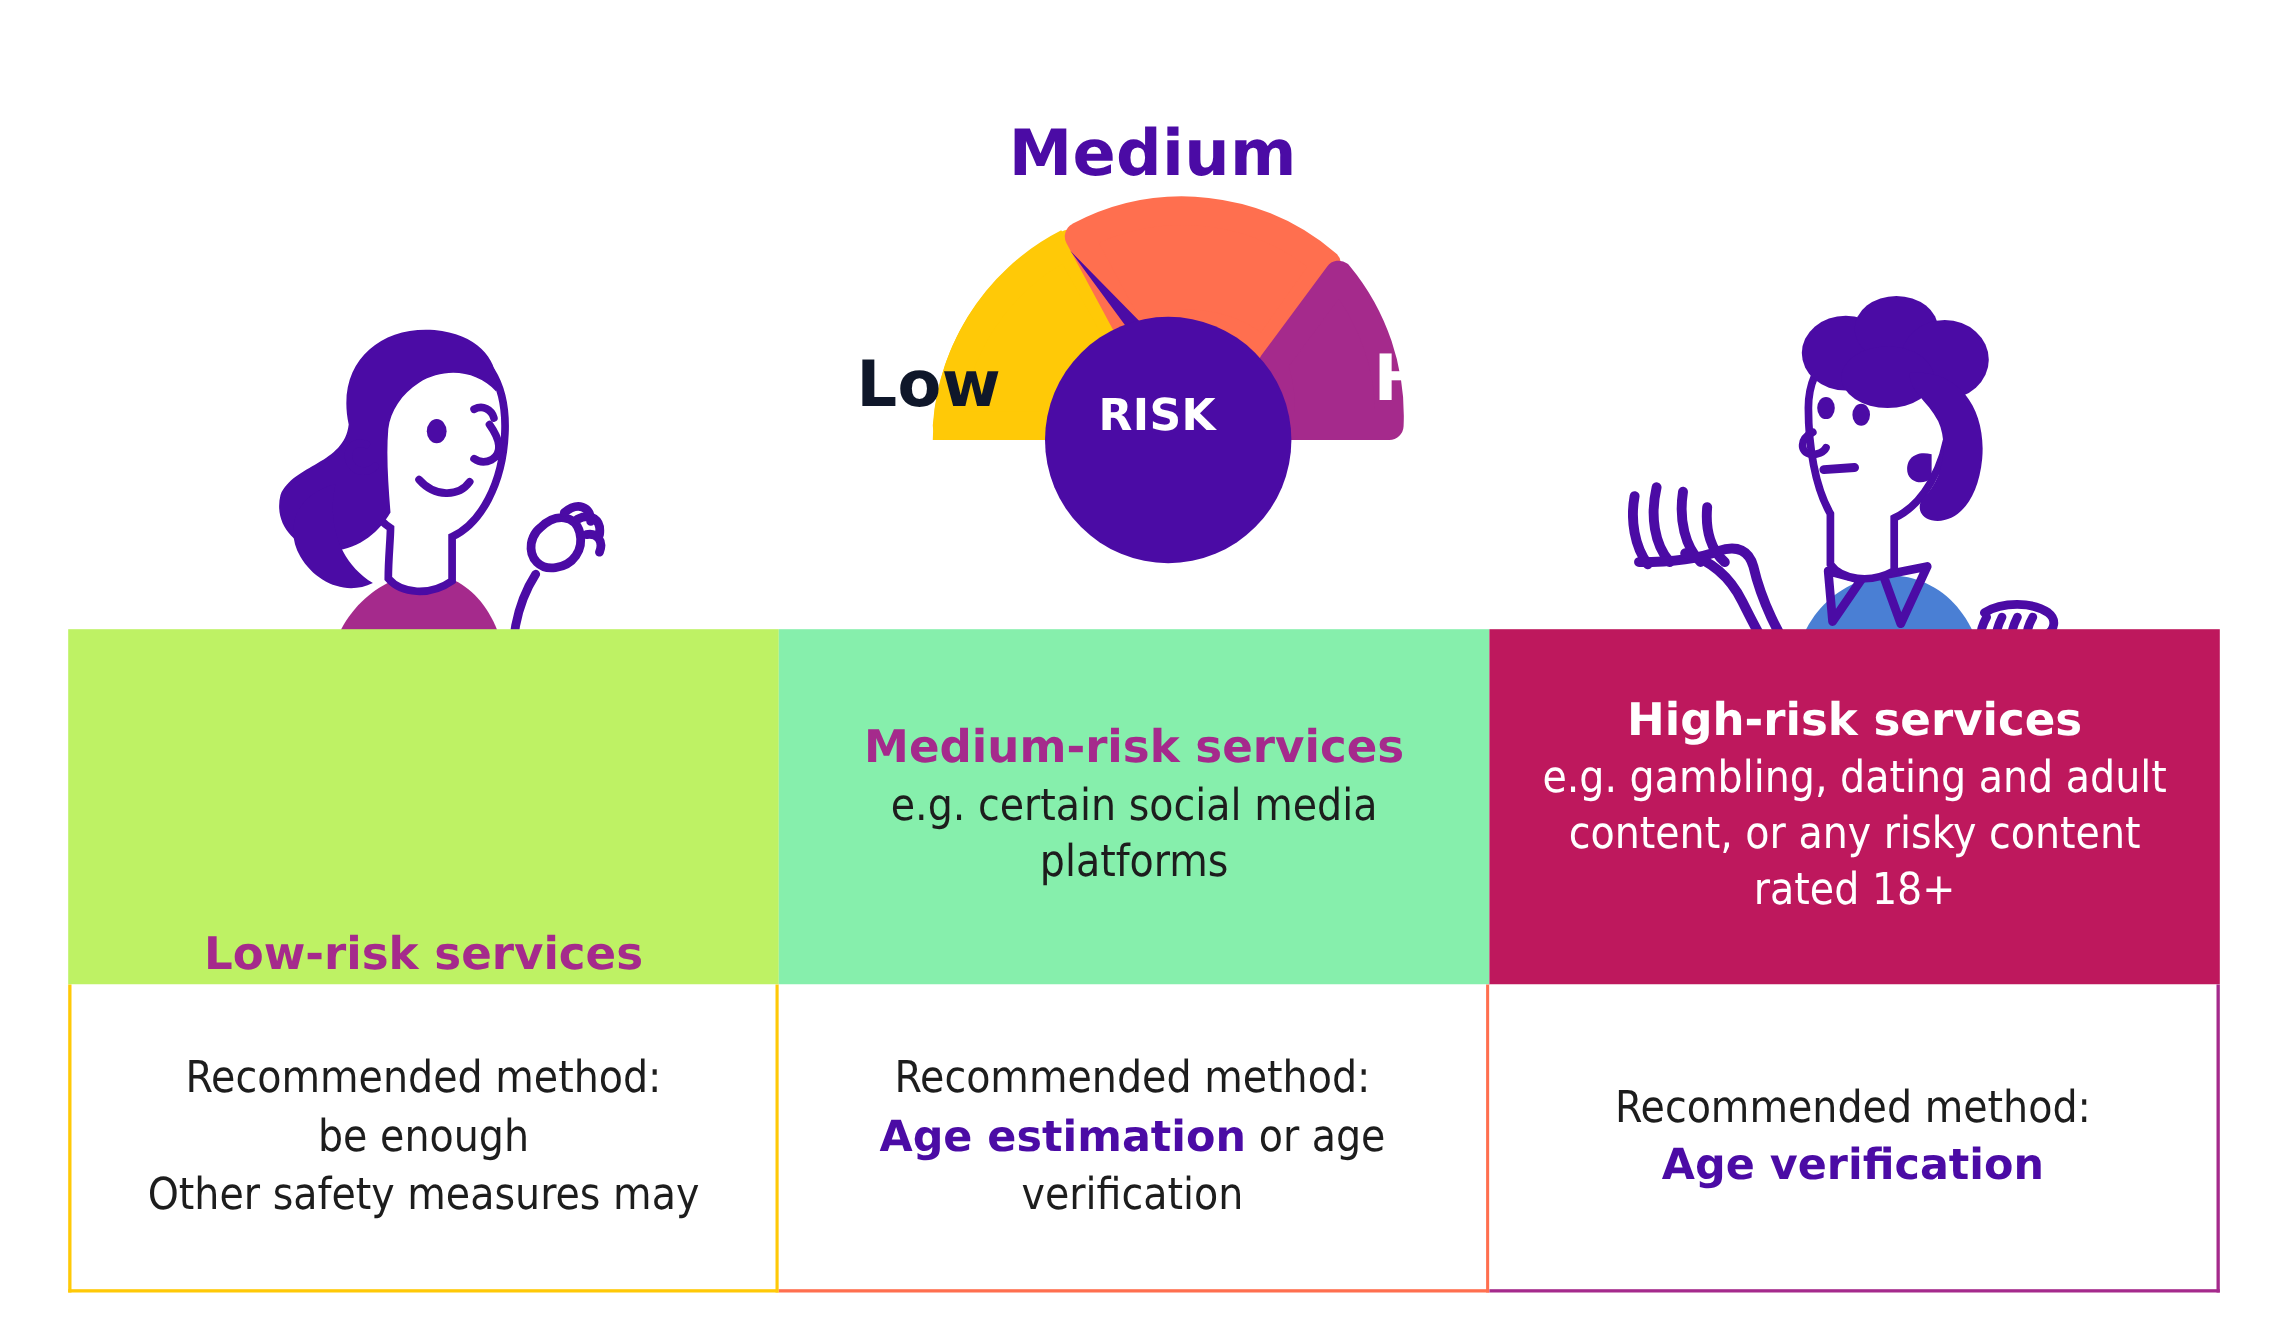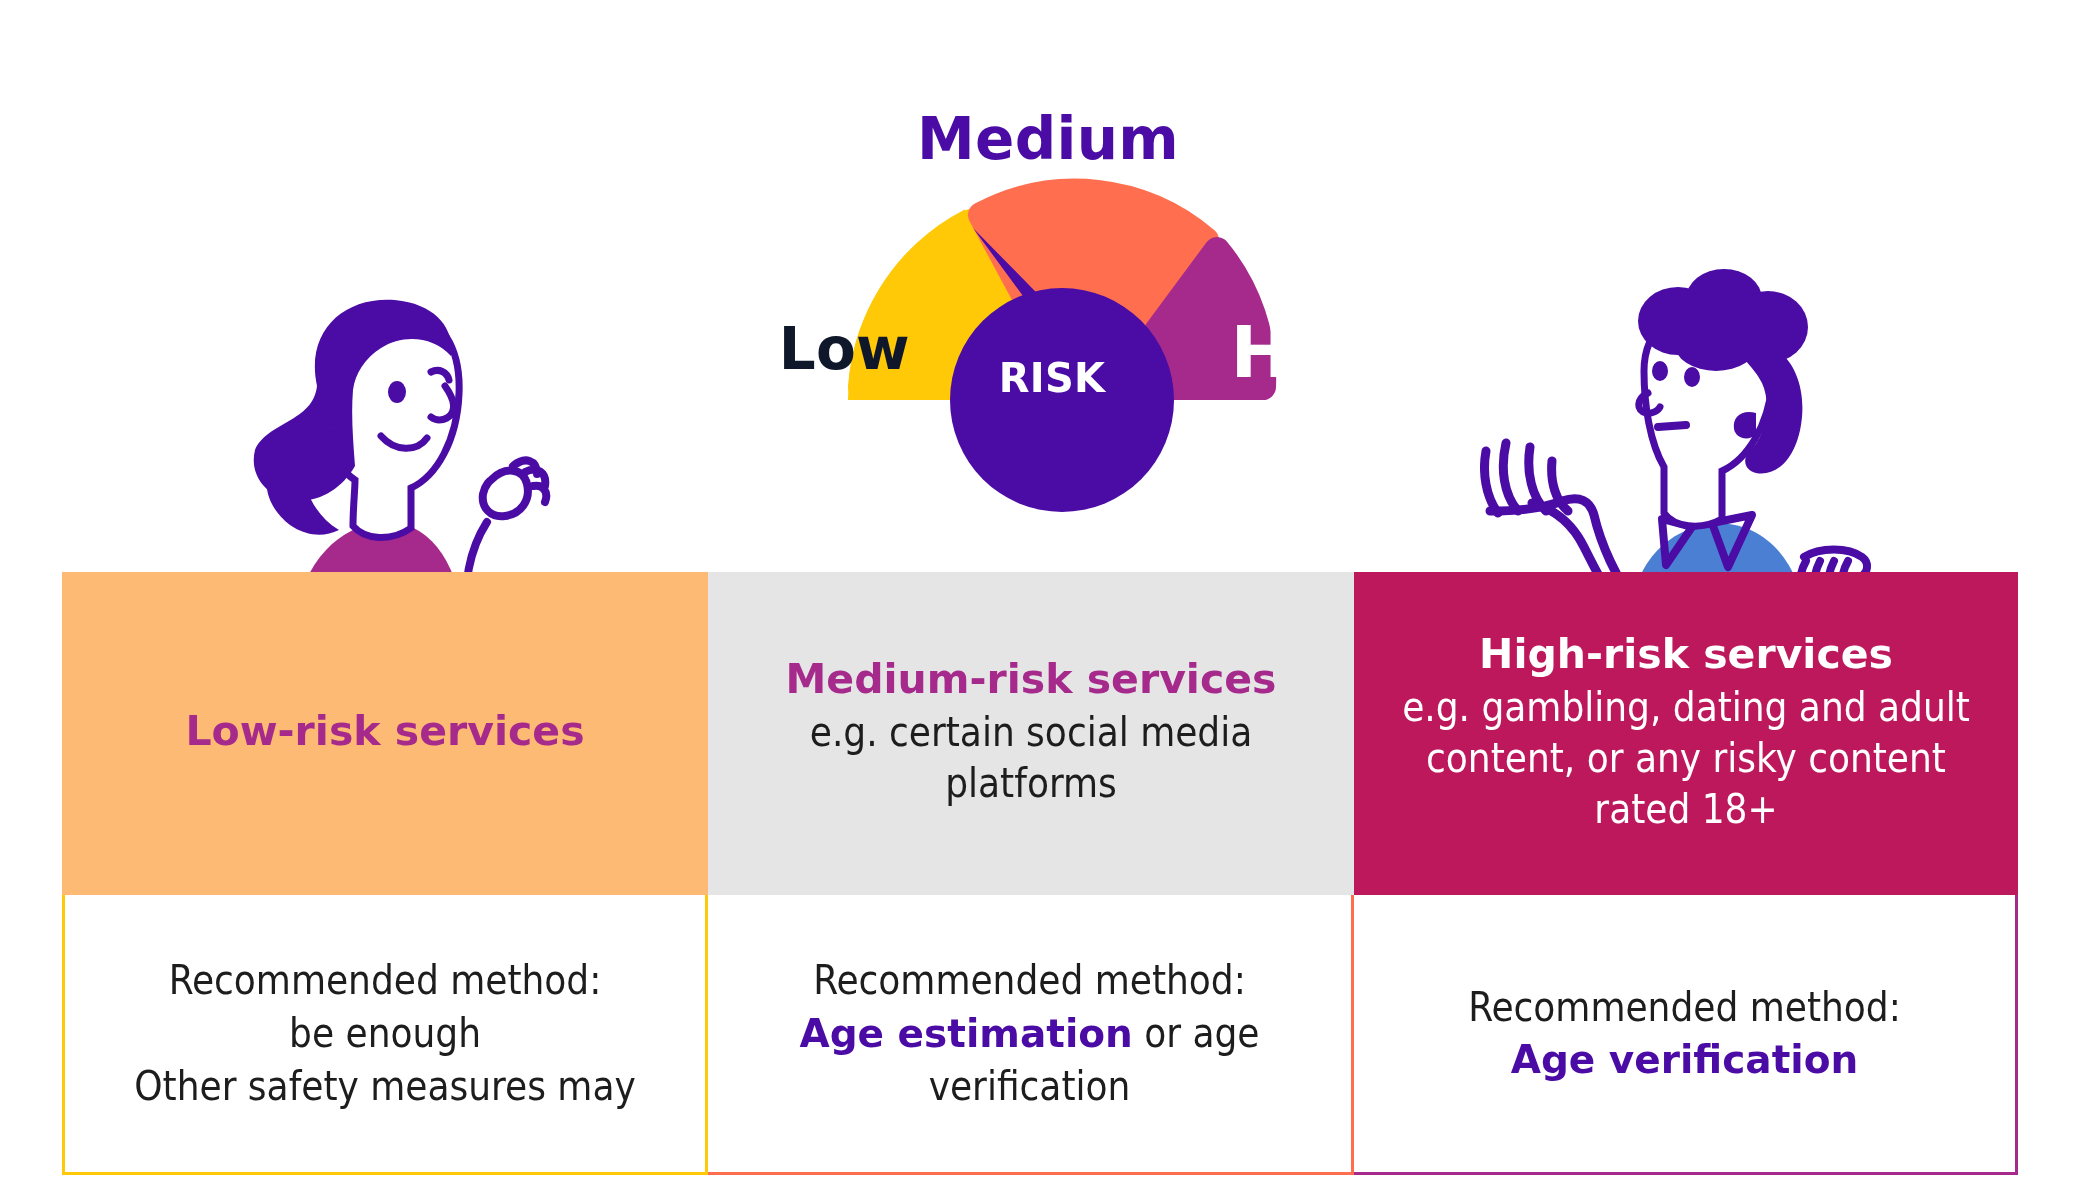--- a/index.html
+++ b/index.html
@@ -13,21 +13,21 @@
 
   
   #gauge{position:absolute;left:660px;top:0px;width:810px;height:540px;}
   #gauge svg{display:block;}
   .gauge-label{
     position:absolute;font-weight:bold;letter-spacing:.3px;
     font-family:"DejaVu Sans","Liberation Sans",sans-serif;
   }
   #label-low{left:70px;top:315px;width:180px;text-align:right;font-size:58px;color:#0f172a;}
   #label-medium{left:223px;top:105px;width:330px;text-align:center;font-size:58px;color:#4B0BA5;}
-  #label-high{left:570px;top:310px;width:190px;text-align:center;font-size:72px;color:#ffffff;}
+  #label-high{left:570px;top:310px;width:190px;text-align:center;font-size:58px;color:#ffffff;}
   #label-risk{left:292px;top:355px;width:200px;text-align:center;font-size:40px;color:#ffffff;}
 
   
   #char-left{position:absolute;left:205px;top:290px;width:360px;height:330px;}
   #char-right{position:absolute;left:1480px;top:265px;width:420px;height:360px;}
 
   
   #risk-table{
     position:absolute;left:62px;top:572px;width:1956px;height:603px;
     display:flex;
@@ -35,22 +35,22 @@
   .col{display:flex;flex-direction:column;}
   .col-low{width:646px;}
   .col-medium{width:646px;}
   .col-high{width:664px;}
 
   .cell-head{
     height:323px;box-sizing:border-box;
     display:flex;flex-direction:column;align-items:center;justify-content:center;
     padding:0 34px;text-align:center;
   }
-  .cell-head.low{background:#fdba74;}
-  .cell-head.medium{background:#e5e5e5;}
+  .cell-head.low{background:#bef264;justify-content:flex-end;}
+  .cell-head.medium{background:#86efac;}
   .cell-head.high{background:#be185d;}
 
   .head-title{
     font-family:"DejaVu Sans","Liberation Sans",sans-serif;
     font-weight:bold;font-size:41px;line-height:1.12;margin-bottom:4px;
   }
   .head-title.magenta{color:#A52A8C;}
   .head-title.white{color:#ffffff;}
   .head-sub{
     font-family:"DejaVu Sans Condensed","Liberation Sans",sans-serif;

